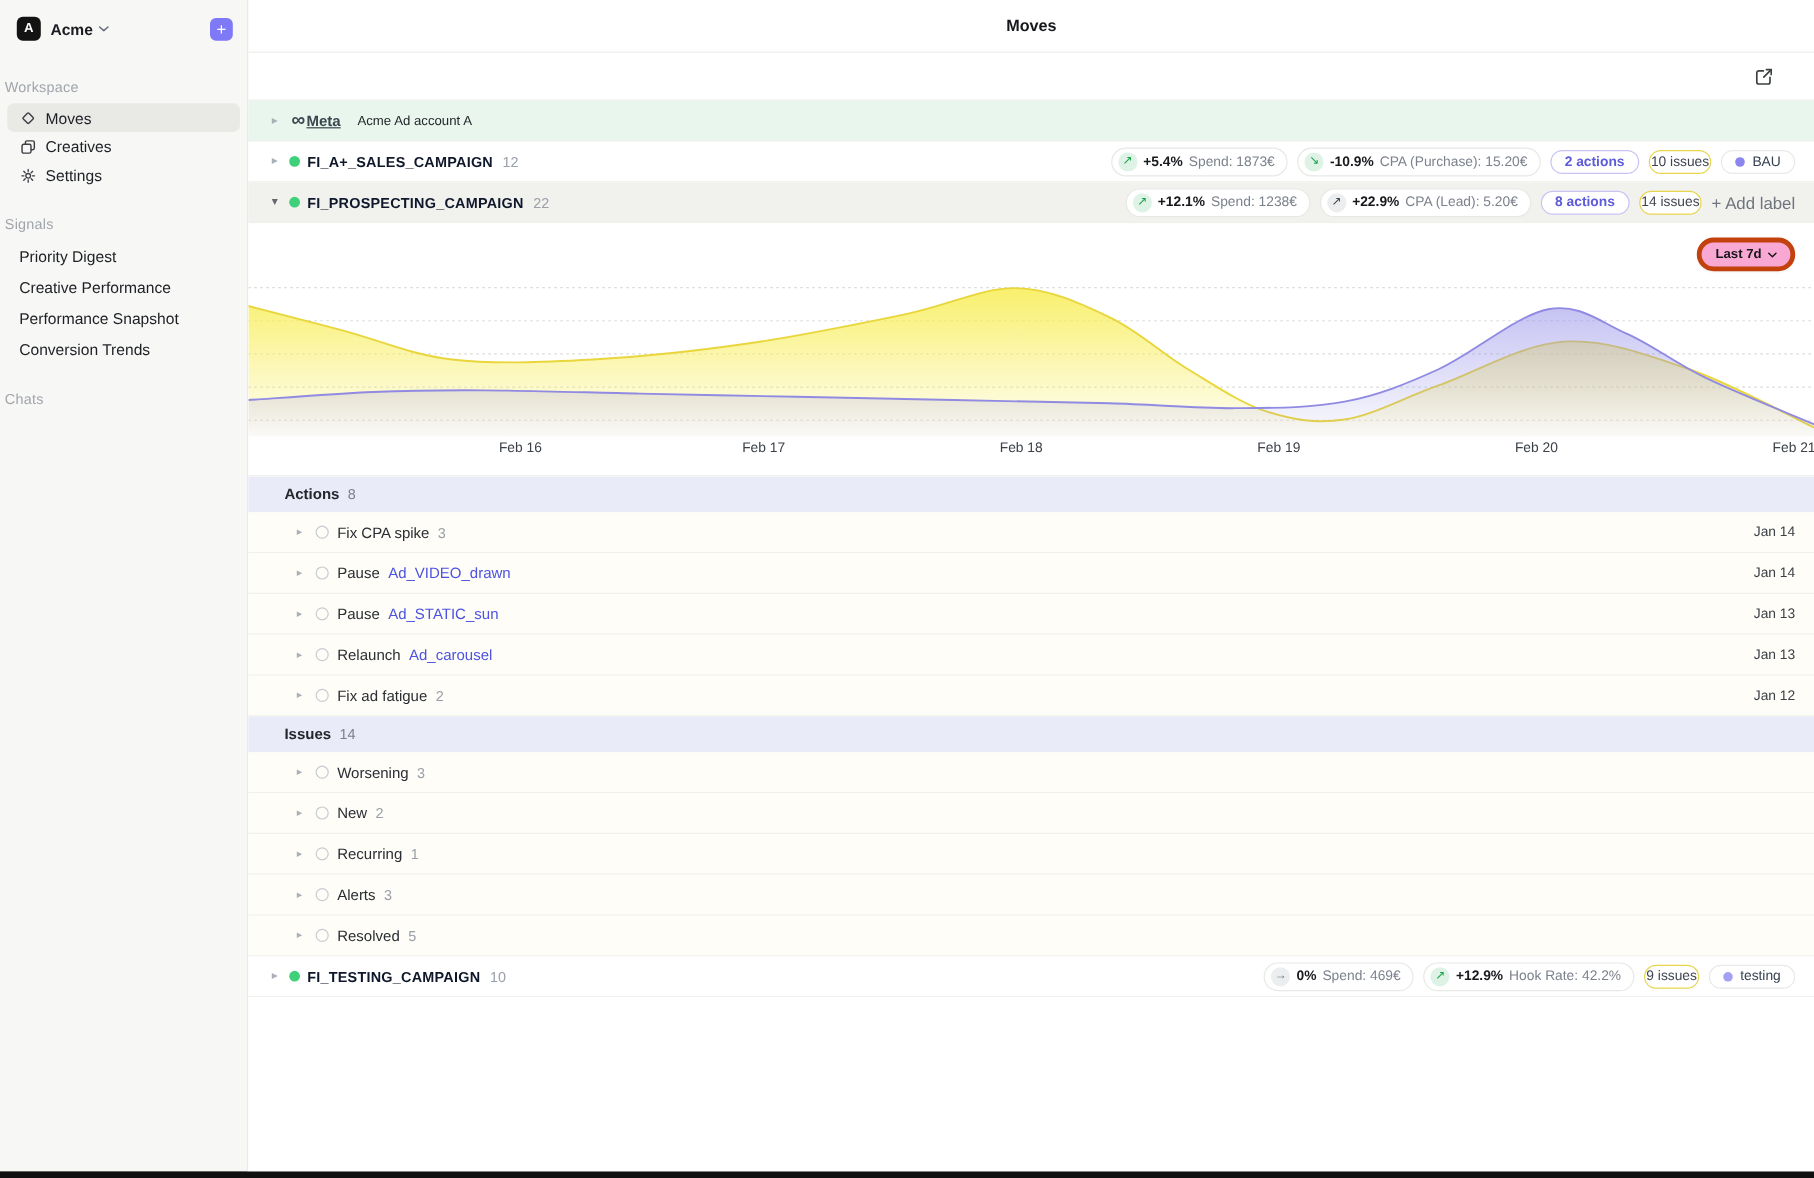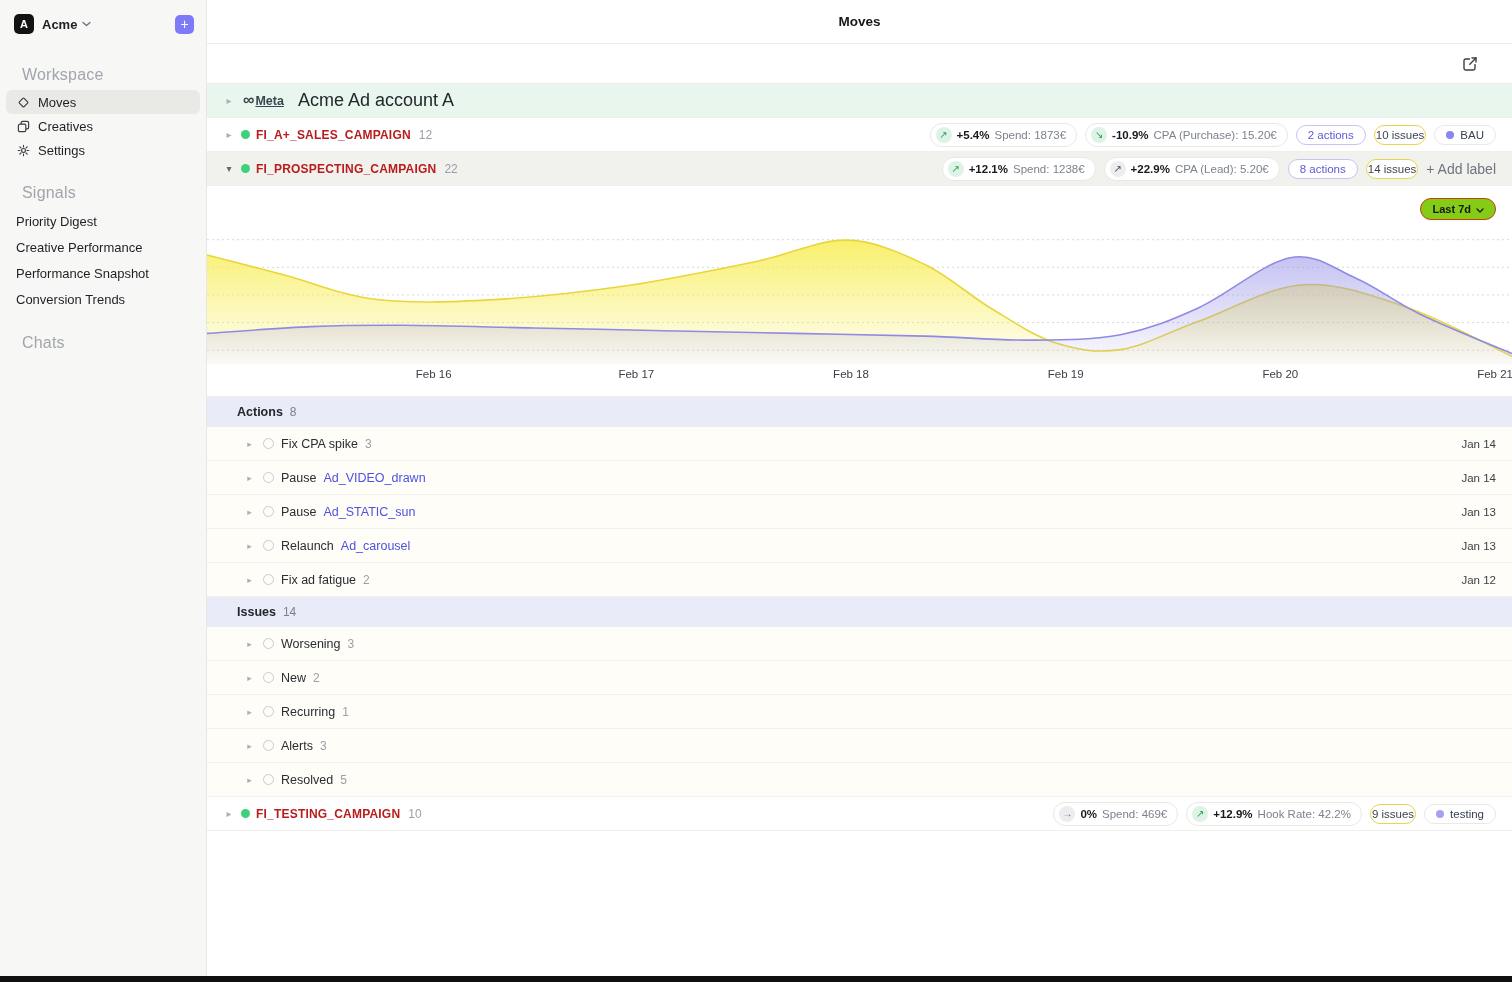--- a/index.html
+++ b/index.html
@@ -27,21 +27,21 @@
   .ws-name { margin-left:8px; font-weight:600; font-size:13px; color:#1b1d21; }
   .ws-chevron { margin-left:5px; display:flex; }
   .add-btn {
     margin-left:auto; width:19px; height:19px; border:none; border-radius:5px;
     background:#7d79f7; color:#fff; font-size:14px; line-height:1;
     display:flex; align-items:center; justify-content:center; cursor:pointer;
     font-family:inherit;
   }
   .sb-section { margin-top:16px; }
   .sb-section-label {
-    padding:6px 22px; font-size:16px; color:#a1a5ac; letter-spacing:.2px;
+    padding:6px 4px; font-size:12px; color:#a1a5ac; letter-spacing:.2px;
   }
   .sb-items { padding:0 6px; }
   .sb-item {
     display:flex; align-items:center; gap:8px; height:24px;
     padding:0 10px; border-radius:6px; cursor:pointer; color:#1d2025;
   }
   .sb-item.active { background:#e9e9e6; }
   .sb-icon { width:14px; height:14px; display:flex; align-items:center; justify-content:center; }
   .sb-label { font-size:13px; }
   .sb-item.plain { height:26px; }
@@ -61,65 +61,65 @@
   .icon-btn { background:none; border:none; cursor:pointer; display:flex; padding:4px; }
 
   .row { display:flex; align-items:center; border-bottom:1px solid #efefec; }
   .caret { width:16px; text-align:center; font-size:10px; color:#aab0b7; cursor:pointer; }
   .caret.open { color:#63686e; }
 
   .account-row { height:34px; background:#e9f6ee; padding:0 16px 0 14px; cursor:pointer; }
   .meta-logo { display:flex; align-items:baseline; margin-left:6px; color:#39464e; font-weight:700; }
   .meta-inf { font-size:16px; line-height:12px; margin-right:1px; }
   .meta-word { font-size:12.5px;text-decoration:underline; }
-  .acct-name { margin-left:14px; font-size:18px; color:#23262b; }
+  .acct-name { margin-left:14px; font-size:11px; color:#23262b; }
 
   .camp-row { height:34px; padding:0 16px 0 14px; background:#fff; }
   .camp-row.expanded { background:#f1f1ee; }
   .dot { width:9px; height:9px; border-radius:50%; background:#3fd07a; margin:0 6px 0 4px; }
-  .camp-name { font-weight:700; font-size:12px; letter-spacing:.2px; color:#b91c1c; text-decoration:none; cursor:pointer; }
+  .camp-name { font-weight:700; font-size:12px; letter-spacing:.2px; color:#0f172a; text-decoration:none; cursor:pointer; }
   .camp-count { margin-left:8px; font-size:12px; color:#9aa0a9; }
 
   .badges { margin-left:auto; display:flex; align-items:center; gap:8px; }
   .pill {
     display:flex; align-items:center; gap:5px; background:#fff;
     border:1px solid #e8e8e5; border-radius:999px; padding:3px 10px 3px 5px;
     font-size:11.5px; white-space:nowrap;
   }
   .pill .chip {
     width:16px; height:16px; border-radius:50%; font-size:10px;
     display:flex; align-items:center; justify-content:center;
   }
   .chip.good { background:#def3e6; color:#18a34a; }
   .chip.bad  { background:#ecedef; color:#3f4450; }
   .chip.flat { background:#ecedef; color:#6b7280; }
   .pill b { font-weight:700; color:#17191d; }
   .pill .mlabel { color:#7c828c; }
   .pill-actions {
-    border:1px solid #c7c4f4; color:#5d5bd8; background:#fff; font-weight:400;
+    border:1px solid #c7c4f4; color:#5d5bd8; background:#fff; font-weight:700;
     border-radius:999px; padding:3px 11px; font-size:11.5px; cursor:pointer; white-space:nowrap;
   }
   .pill-issues {
     border:1px solid #e7d54e; color:#3f4450; background:#fff;
     border-radius:999px; padding:3px 1px; font-size:11.5px; cursor:pointer; white-space:nowrap;
   }
   .pill-tag {
     display:flex; align-items:center; gap:6px; border:1px solid #e8e8e5; background:#fff;
     border-radius:999px; padding:3px 11px; font-size:11.5px; color:#374151; white-space:nowrap;
   }
   .tag-dot { width:8px; height:8px; border-radius:50%; background:#8a85ef; }
   .tag-dot.light { background:#a5a1f2; }
   .add-label { font-size:14px; color:#6f747d; cursor:pointer; white-space:nowrap; }
 
   
   .chart-block { position:relative; height:211px; background:#fff; border-bottom:1px solid #efefec; }
   .range-btn {
     position:absolute; top:12px; right:16px; z-index:2;
     display:flex; align-items:center; gap:5px;
-    background:#84cc16; border:1px solid #c2410c; border-radius:999px;
+    background:#f9a8d4; border:4px solid #c2410c; border-radius:999px;
     padding:4px 11px; font-size:11px; font-weight:700; color:#15171a;
     box-shadow:0 1px 2px rgba(0,0,0,.05); cursor:pointer; font-family:inherit;
   }
   .trend-svg { position:absolute; top:30px; left:0; width:100%; height:148px; display:block; }
   .gridline { stroke:#d8d8d5; stroke-width:1; stroke-dasharray:2 3; }
   .x-ticks { position:absolute; left:0; right:0; top:182px; height:20px; }
   .x-ticks span {
     position:absolute; transform:translateX(-50%);
     font-size:11.5px; color:#3c4148; white-space:nowrap;
   }

